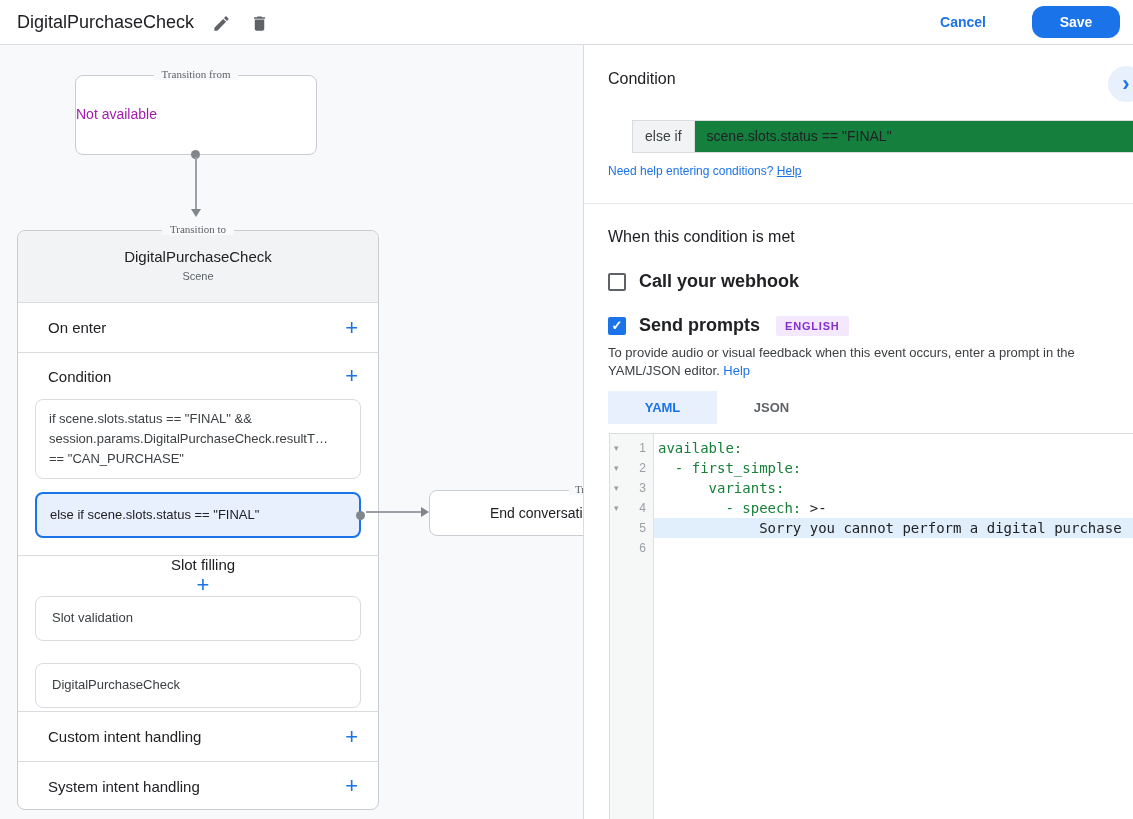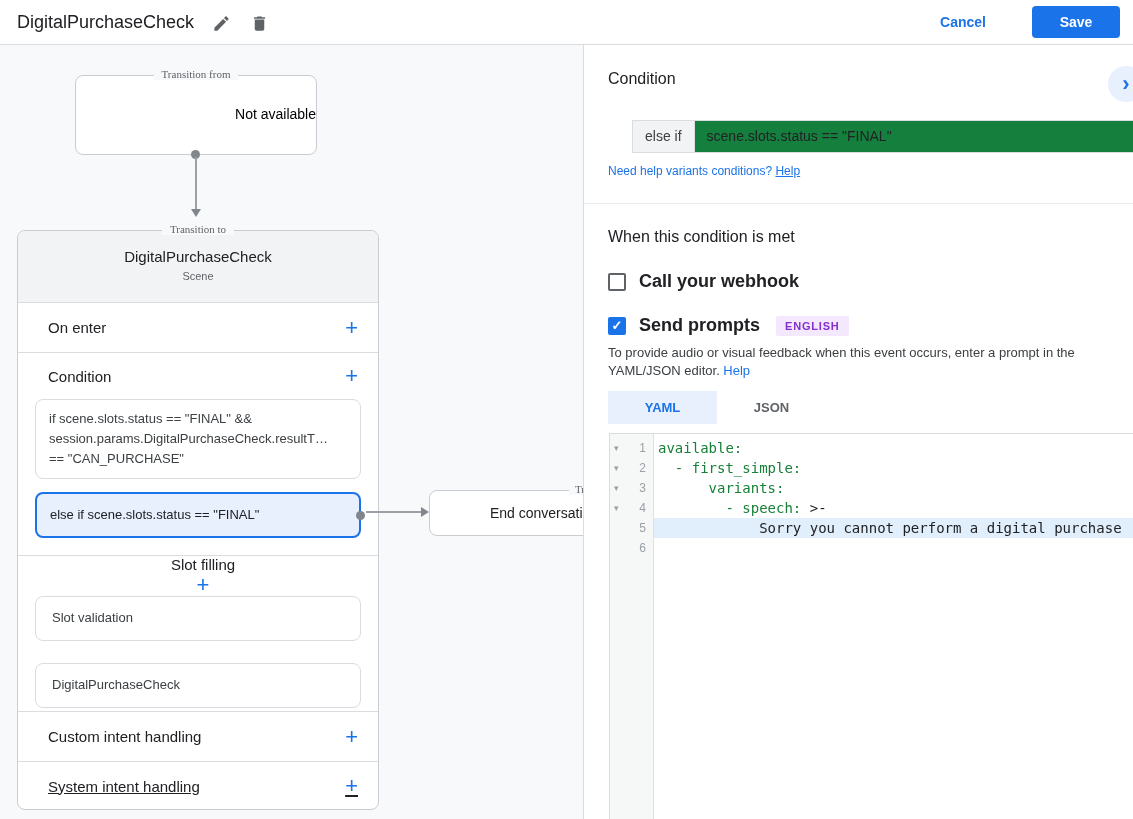--- a/index.html
+++ b/index.html
@@ -15,34 +15,34 @@
   .topbar-title { position:absolute; left:17px; top:0; height:44px; line-height:44px;
     font-size:18px; color:#202124; }
   .icon-btn { position:absolute; top:10px; width:26px; height:26px; border:none; background:transparent;
     cursor:pointer; display:flex; align-items:center; justify-content:center; }
   .icon-btn.edit { left:208px; }
   .icon-btn.del  { left:246px; }
   .cancel-btn { position:absolute; right:131px; top:6px; height:32px; padding:0 16px;
     background:transparent; border:none; color:#1a73e8; font-size:14px; font-weight:bold;
     font-family:"Liberation Sans", sans-serif; cursor:pointer; }
   .save-btn { position:absolute; right:13px; top:6px; width:88px; height:32px;
-    background:#1a73e8; border:none; border-radius:4px; color:#fff; font-size:14px; font-weight:bold;
+    background:#1a73e8; border:none; border-radius:12px; color:#fff; font-size:14px; font-weight:bold;
     font-family:"Liberation Sans", sans-serif; cursor:pointer; }
 
   
   .canvas { position:absolute; left:0; top:45px; width:583px; height:774px;
     background:#f8f9fa; overflow:hidden; }
 
   .node-box { position:absolute; background:#fff; border:1px solid #c9ccd1; border-radius:8px; }
   .node-legend { position:absolute; top:-8px; left:0; right:0; text-align:center; font-size:11px;
     color:#5f6368; pointer-events:none; }
   .node-legend > span { background:#f8f9fa; padding:0 8px;font-family:Liberation Serif, serif; }
 
   .tfrom { left:75px; top:30px; width:242px; height:80px; }
-  .tfrom .node-content { text-align:right; padding-top:30px; font-size:14px; color:#000000; }
+  .tfrom .node-content { text-align:left; padding-top:30px; font-size:14px; color:#a21caf; }
 
   .endnode { left:429px; top:445px; width:230px; height:46px; }
   .endnode .node-legend { text-align:left; }
   .endnode .node-legend > span { position:absolute; left:139px; white-space:nowrap; padding:0 6px; }
   .endnode .node-content { text-align:center; line-height:44px; font-size:14px; white-space:nowrap; overflow:hidden; }
 
   
   .conn-dot { position:absolute; width:9px; height:9px; border-radius:50%; background:#80868b; }
   .conn-line-v { position:absolute; width:2px; background:#9aa0a6; }
   .conn-line-h { position:absolute; height:2px; background:#9aa0a6; }
@@ -54,21 +54,21 @@
   
   .scene-card { position:absolute; left:17px; top:185px; width:362px; height:580px;
     background:#fff; border:1px solid #c9ccd1; border-radius:8px; }
   .scene-card .node-legend > span { background:#f8f9fa; }
   .scene-head { height:72px; background:#f1f3f4; border-bottom:1px solid #dadce0;
     border-radius:8px 8px 0 0; text-align:center; padding-top:17px; }
   .scene-title { font-size:15px; color:#202124; }
   .scene-sub { font-size:11px; color:#5f6368; margin-top:5px; }
 
   .sec { border-bottom:1px solid #dadce0; }
-  .sec:last-child { border-bottom:none;text-decoration:underline; }
+  .sec:last-child { border-bottom:none; }
   .sec-head { display:flex; align-items:center; padding:0 20px 0 30px; }
   .sec-label { flex:1; font-size:15px; color:#202124; }
   .plus { color:#1a73e8; font-size:22px; font-weight:400; line-height:1; cursor:pointer;
     background:transparent; border:none; font-family:"Liberation Sans", sans-serif; }
 
   .sec-onenter { height:50px; display:flex; align-items:center; padding:0 20px 0 30px; }
   .sec-condition { height:203px; }
   .sec-condition .sec-head { height:46px; }
   .cond-box { margin:0 17px; border:1px solid #dadce0; border-radius:8px; background:#fff;
     padding:9px 13px; font-size:13px; line-height:20px; color:#3c4043; }
@@ -239,21 +239,21 @@
     <button class="collapse-btn">
       <span>›</span>
     </button>
 
     <div class="elseif-row">
       <div class="elseif-label">else if</div>
       <div class="elseif-value">scene.slots.status == "FINAL"</div>
     </div>
 
     <div class="help-line">
-      <span>Need help variants conditions? </span><a>Help</a>
+      <span>Need help entering conditions? </span><a>Help</a>
     </div>
 
     <div class="panel-divider"></div>
 
     <div class="when-title">When this condition is met</div>
 
     <div class="check-row webhook">
       <div class="checkbox unchecked"></div>
       <div class="check-label">Call your webhook</div>
     </div>

